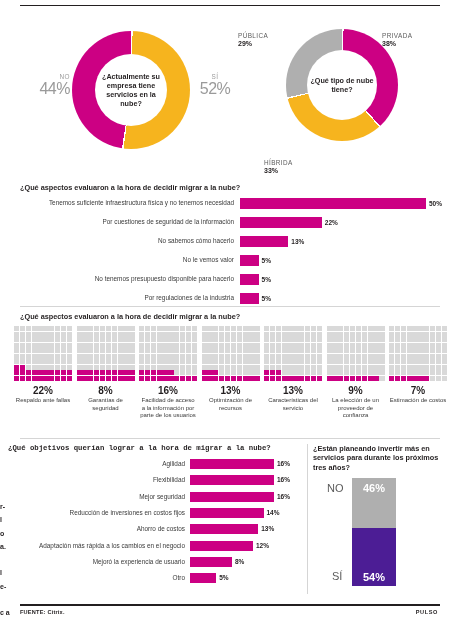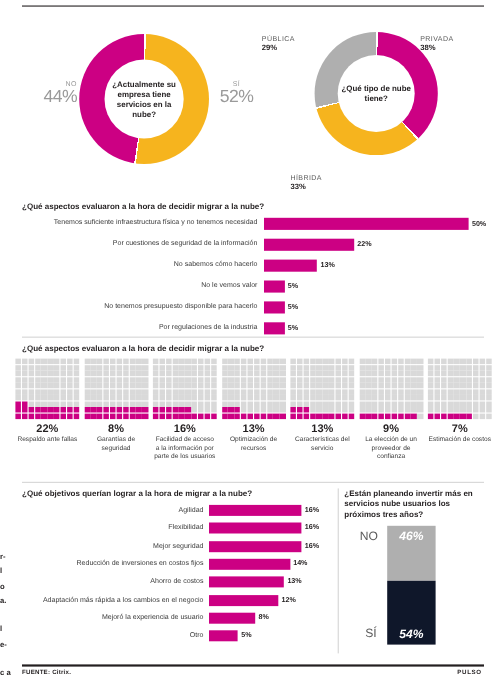--- a/index.html
+++ b/index.html
@@ -45,22 +45,22 @@
           gap:.6px;width:100%;height:55px;}
   .wc{background:#d9d9d9;}
   .wc.on{background:#CC0083;}
   .w-pct{margin-top:4px;text-align:center;font-size:10px;font-weight:bold;color:#231f20;}
   .w-lab{margin-top:1px;text-align:center;font-size:6px;color:#3a3a3a;line-height:1.28;}
 
   
   .stack{position:absolute;width:44px;}
   .stack .seg{width:100%;display:flex;align-items:flex-start;justify-content:center;}
   .seg-no{background:#AFAFAF;}
-  .seg-si{background:#0f172a;}
-  .seg-val{font-size:11px;font-weight:bold;color:#ffffff;margin-top:4px;font-style:italic;}
+  .seg-si{background:#4c1d95;}
+  .seg-val{font-size:11px;font-weight:bold;color:#ffffff;margin-top:4px;}
   .stack-side{position:absolute;font-size:11px;color:#5b5b5b;}
 
   
   .bot-rule{position:absolute;left:20px;top:604px;width:420px;height:1.6px;background:#231f20;}
   .src{position:absolute;left:20px;top:609px;font-size:5.6px;font-weight:bold;color:#231f20;letter-spacing:.2px;}
   .brand{position:absolute;right:20px;top:609px;font-size:5.6px;font-weight:bold;color:#231f20;letter-spacing:.6px;}
 
   
   .bleed{position:absolute;left:0;font-size:7px;font-weight:bold;color:#231f20;line-height:1.9;}
 </style>
@@ -882,21 +882,21 @@
           <div class="wc"></div>
           <div class="wc"></div>
           <div class="wc"></div>
         </div>
         <div class="w-pct">7%</div>
         <div class="w-lab">Estimación de costos</div>
       </div>
     </div>
   <div style="position:absolute;left:20px;top:438px;width:420px;height:1px;background:#d5d5d5;"></div>
 
-  <div class="q" style="left:20px;top:444px;width:285px;">¿Qué objetivos querían lograr a la hora de migrar a la nube?</div>
+  <div class="q" style="left:8px;top:444px;width:285px;font-family:Liberation Mono, monospace;">¿Qué objetivos querían lograr a la hora de migrar a la nube?</div>
   <div id="bars2">
       <div class="hbar-row" style="left: 20px; top: 459px; width: 285px; height: 10px;">
         <div class="hbar-label" style="right:120px;width:172px;">Agilidad</div>
         <div class="hbar-bar" style="left:170px;width:84px;height:10px;background:#CC0083;"></div>
         <div class="hbar-val" style="left:257px;top:1px;">16%</div>
       </div>
       <div class="hbar-row" style="left: 20px; top: 475.3px; width: 285px; height: 10px;">
         <div class="hbar-label" style="right:120px;width:172px;">Flexibilidad</div>
         <div class="hbar-bar" style="left:170px;width:84px;height:10px;background:#CC0083;"></div>
         <div class="hbar-val" style="left:257px;top:1px;">16%</div>
@@ -926,21 +926,21 @@
         <div class="hbar-bar" style="left:170px;width:42px;height:10px;background:#CC0083;"></div>
         <div class="hbar-val" style="left:215px;top:1px;">8%</div>
       </div>
       <div class="hbar-row" style="left: 20px; top: 573.1px; width: 285px; height: 10px;">
         <div class="hbar-label" style="right:120px;width:172px;">Otro</div>
         <div class="hbar-bar" style="left:170px;width:26.25px;height:10px;background:#CC0083;"></div>
         <div class="hbar-val" style="left:199.25px;top:1px;">5%</div>
       </div>
     </div>
 
-  <div class="q" style="left:313px;top:444px;width:126px;">¿Están planeando invertir más en servicios nube usuarios los próximos tres años?</div>
+  <div class="q" style="left:313px;top:444px;width:126px;">¿Están planeando invertir más en servicios para durante los próximos tres años?</div>
   <div style="position:absolute;left:307px;top:444px;width:1px;height:150px;background:#d5d5d5;"></div>
 
   <div class="stack" style="left:352px;top:478px;">
     <div class="seg seg-no" style="height:50px;">
       <span class="seg-val">46%</span>
     </div>
     <div class="seg seg-si" style="height:58px;position:relative;">
       <span class="seg-val" style="position:absolute;bottom:3px;margin:0;">54%</span>
     </div>
   </div>

